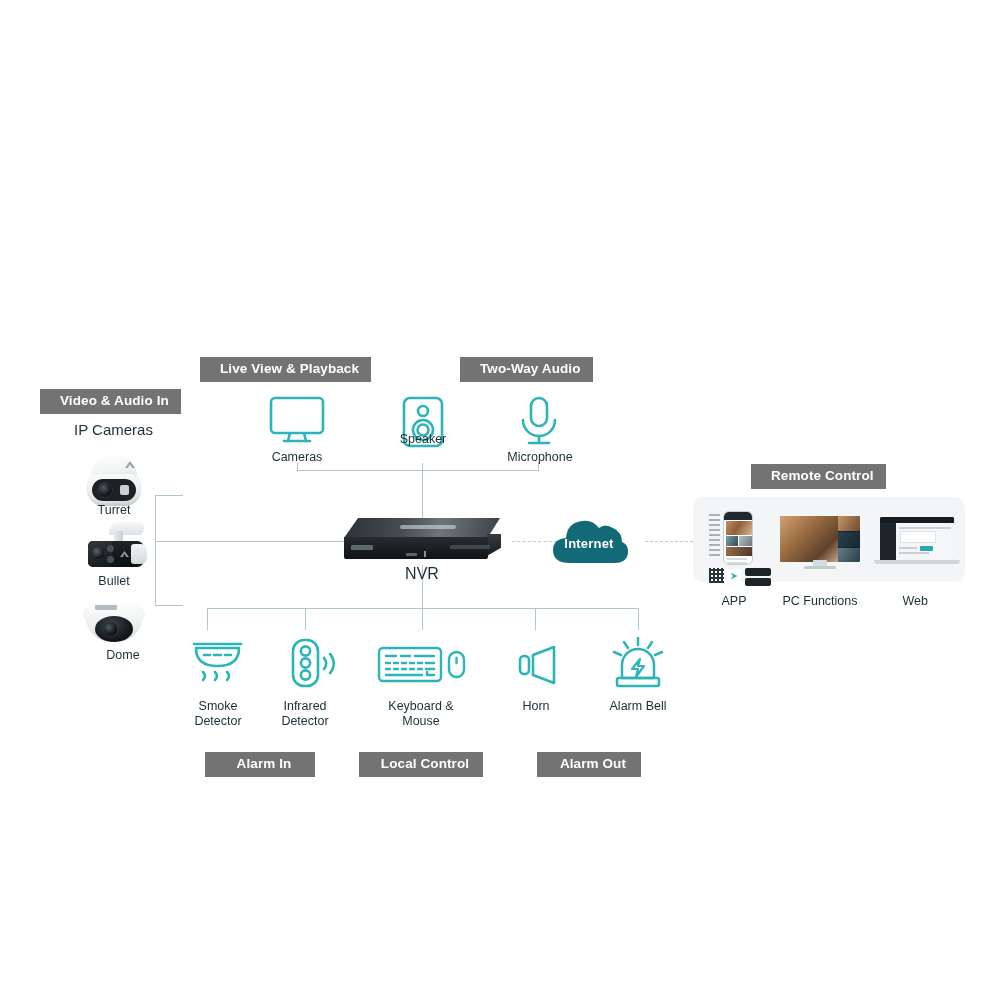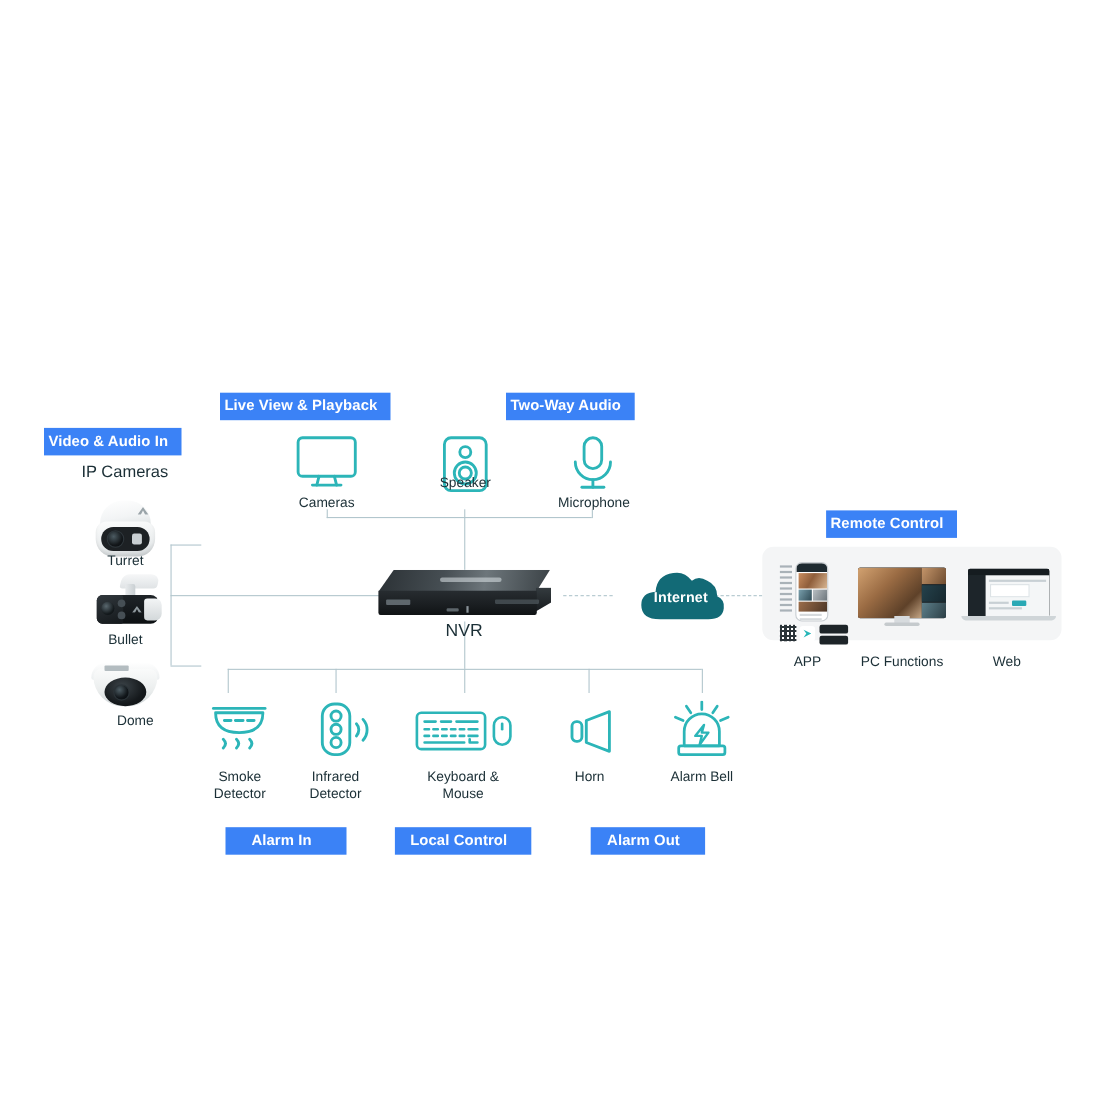--- a/index.html
+++ b/index.html
@@ -18,26 +18,26 @@
     font-size: 45px;
     font-weight: 400;
     letter-spacing: -0.6px;
     color: #13535e;
     white-space: nowrap;
   }
 
   
   .badge {
     position: absolute;
-    background: #3b82f6;
+    background: #737373;
     color: #ffffff;
     font-size: 13.5px;
     font-weight: bold;
     letter-spacing: 0.1px;
-    padding: 5px 12px 6px 4px;
+    padding: 5px 12px 6px 20px;
     white-space: nowrap;
     line-height: 1;
     text-align: center;
   }
 
   
   .lbl {
     position: absolute;
     color: #1b2f36;
     font-size: 12.5px;
@@ -439,21 +439,21 @@
     <div class="nvr-right"></div>
     <div class="nvr-front"></div>
     <div class="nvr-toplogo"></div>
     <div class="nvr-logo"></div>
     <div class="nvr-ports"></div>
     <div class="nvr-btn"></div>
     <div class="nvr-led"></div>
   </div>
   <div class="lbl nvr" style="left:382px; top:564px; width:80px;">NVR</div>
 
-  <div class="cloud" style="left:577px; top:511px; width:84px; height:60px;">
+  <div class="cloud" style="left:547px; top:511px; width:84px; height:60px;">
     <svg width="84" height="60" viewBox="0 0 84 60" style="position:absolute;left:0;top:0;">
       <path d="M23 52 Q6 52 6 39 Q6 28 19 27 Q20 12 35 10 Q45 8 52 17 Q58 12 66 17 Q75 21 75 31 Q82 34 81 42 Q80 52 67 52 Z" fill="#126a76"></path>
     </svg>
     <div class="cloud-txt" style="top:32px;">Internet</div>
   </div>
 
   <div class="rc-panel" style="left:693px; top:497px; width:272px; height:85px;"></div>
 
   <div style="position:absolute; left:707px; top:508px; width:66px; height:78px;">
     <div class="ticks">

